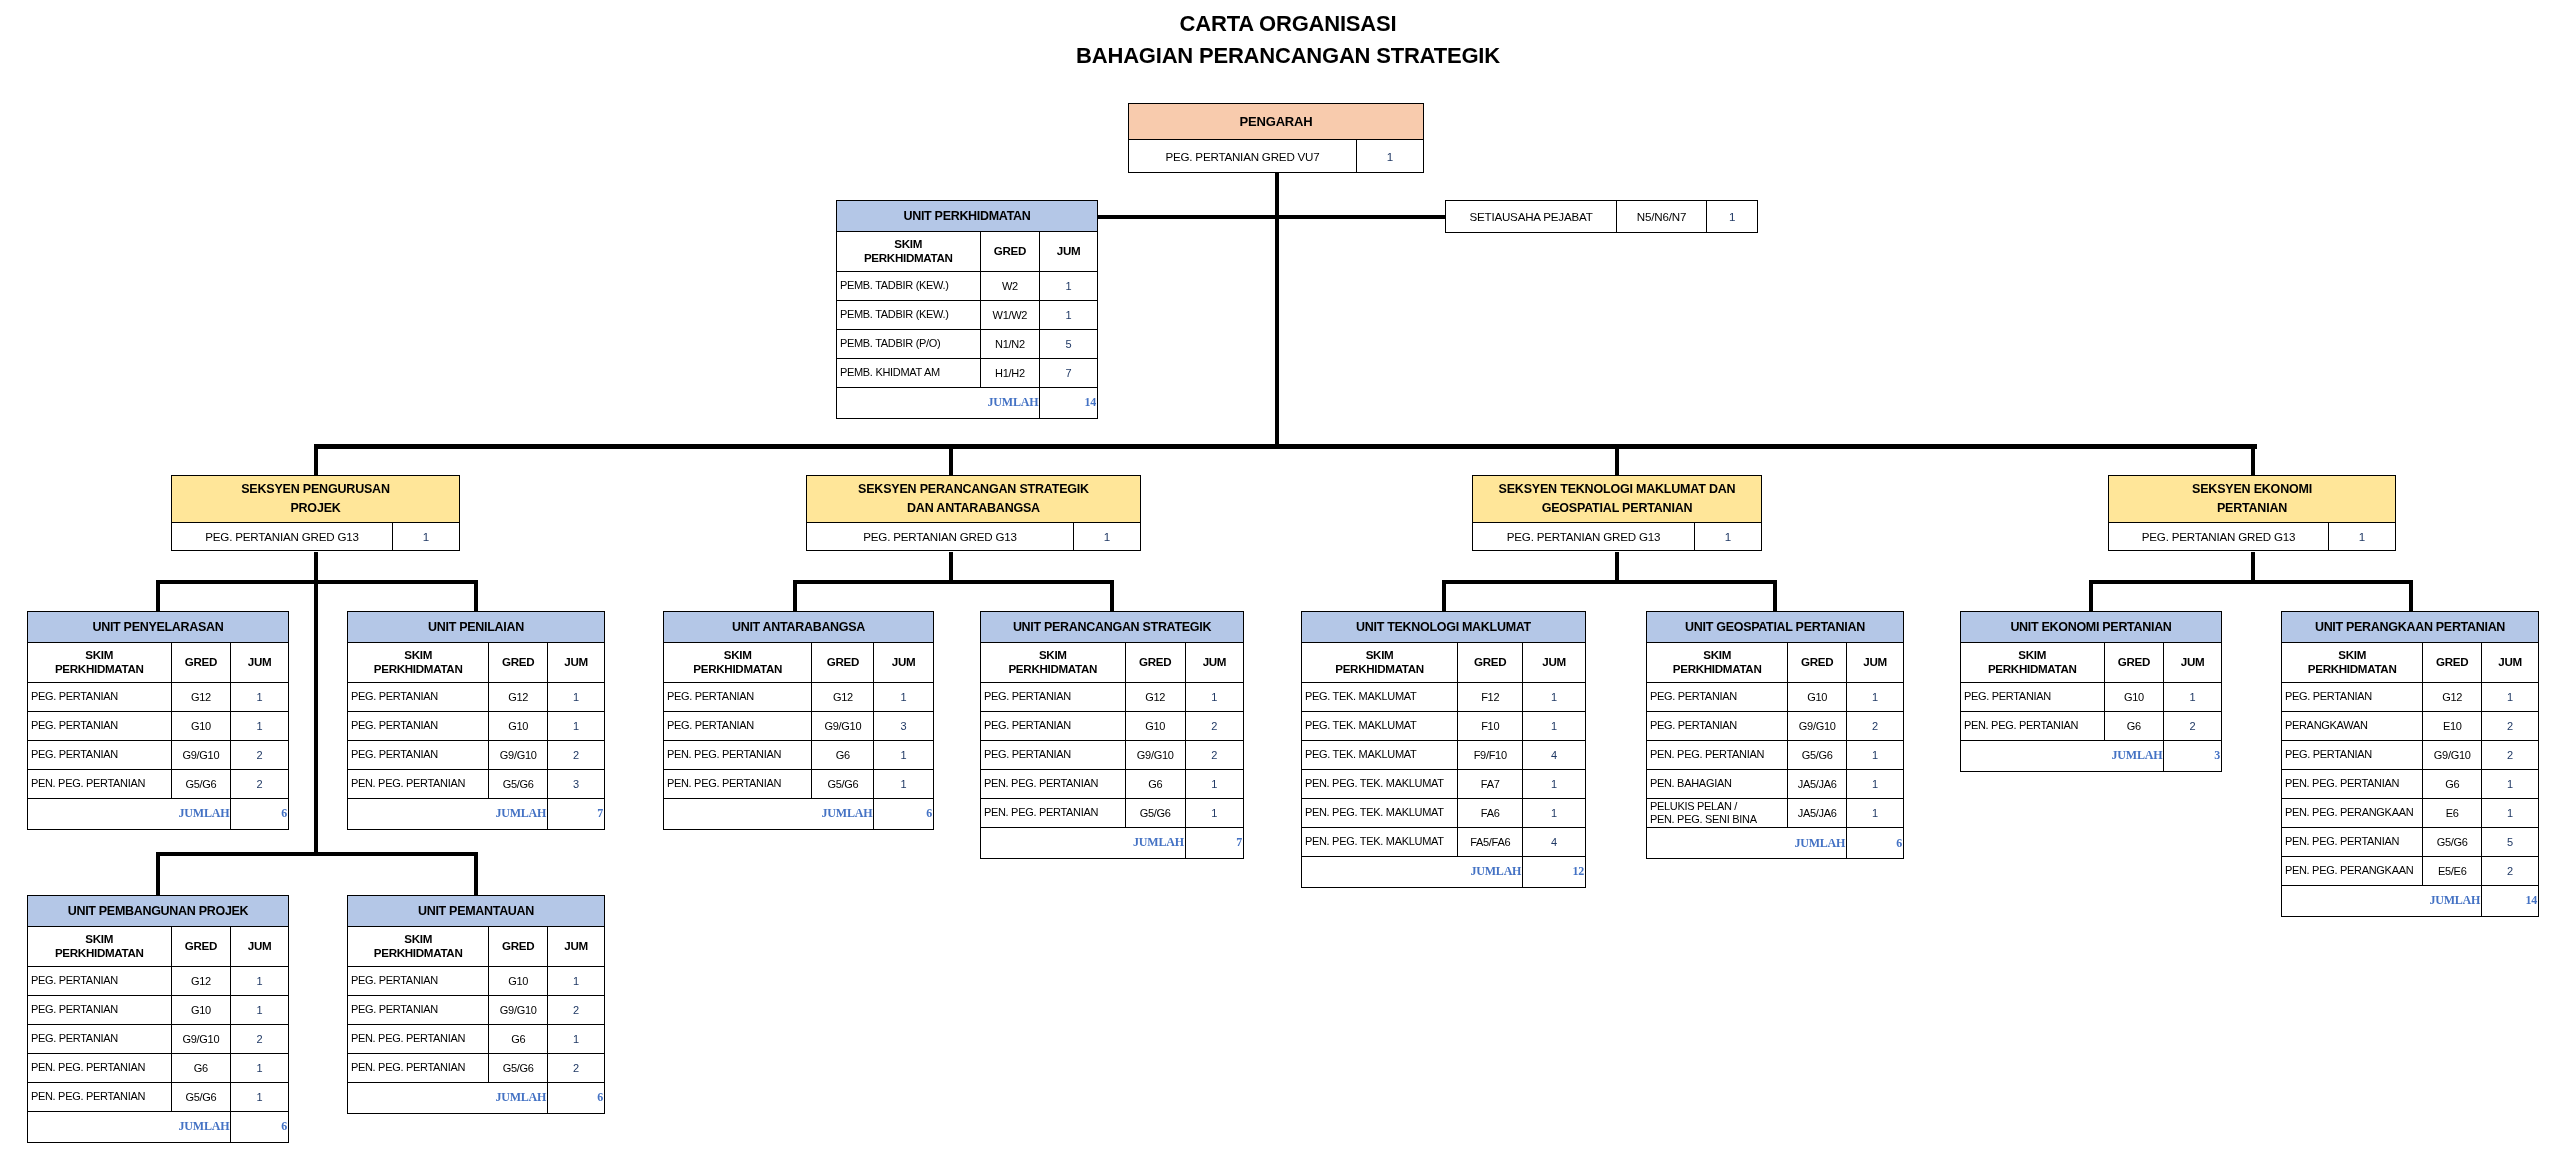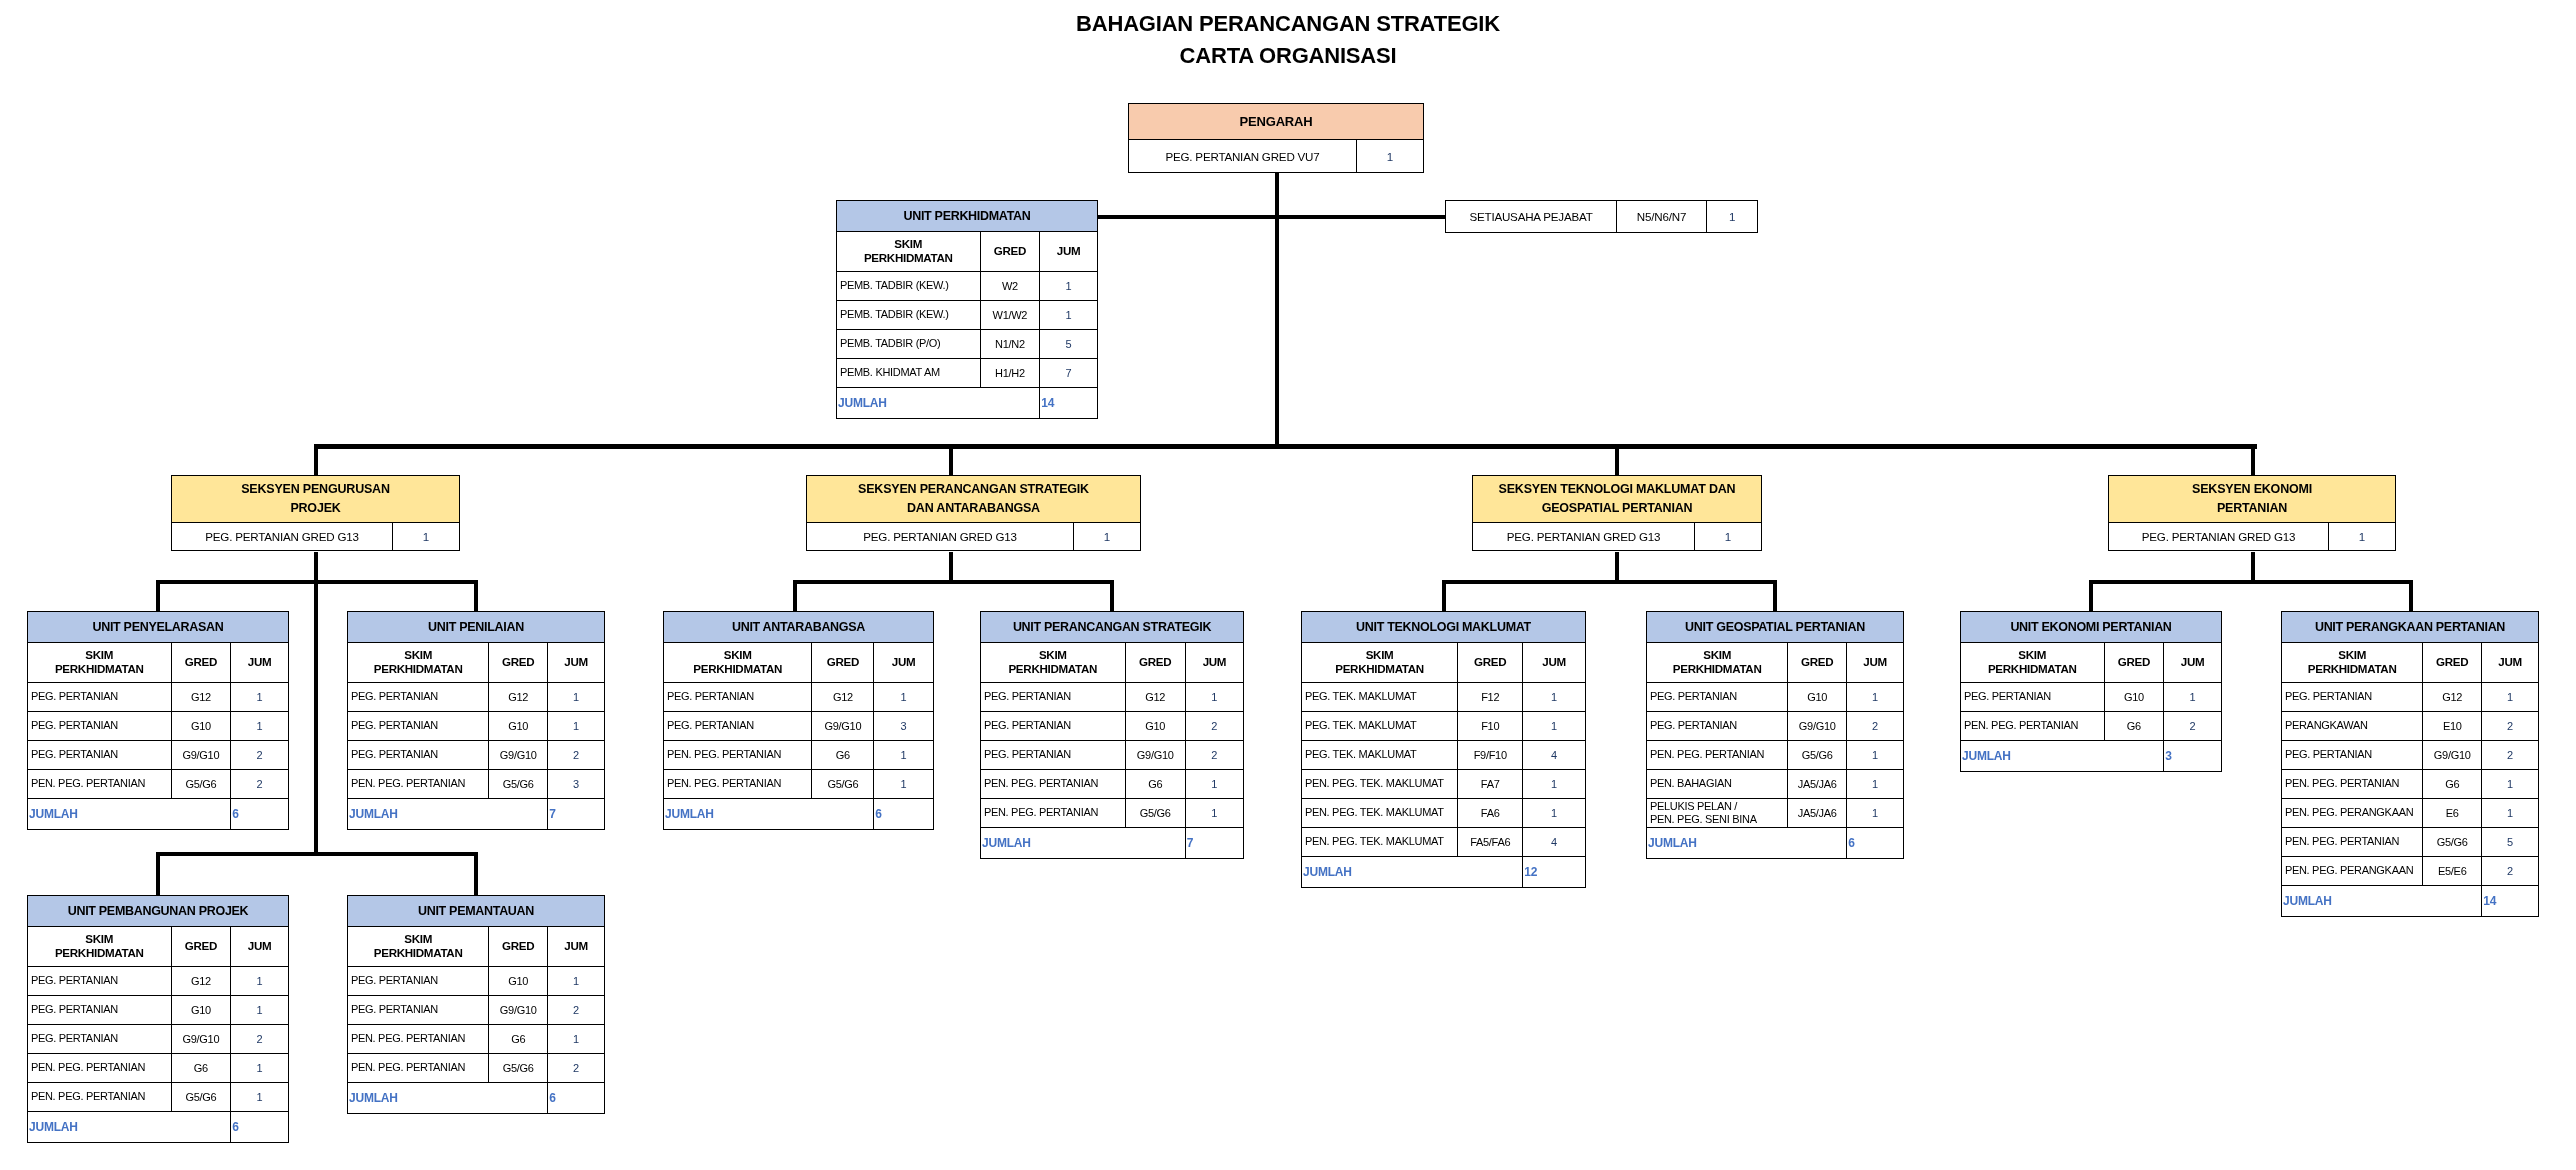--- a/index.html
+++ b/index.html
@@ -66,31 +66,31 @@
   .unit th,.unit td{border:1.9px solid #000;box-sizing:border-box;}
   .unit thead tr{height:39px;}
   .unit thead th{font-size:11.6px;font-weight:bold;text-align:center;
     white-space:pre-line;line-height:1.25;letter-spacing:-0.3px;}
   .unit tbody tr{height:29px;}
   .unit td.c-name{font-size:11px;text-align:left;padding:1px 2.9px;
     white-space:pre-line;line-height:1.2;letter-spacing:-0.3px;}
   .unit td.c-gred{font-size:11px;text-align:center;letter-spacing:-0.3px;}
   .unit td.c-jum{font-size:11px;text-align:center;color:#1F3864;}
   .unit tfoot tr{height:31px;}
-  .unit tfoot td{text-align:left;font-weight:bold;font-size:12px;color:#4472C4;
-    letter-spacing:-0.2px;}
+  .unit tfoot td{text-align:right;font-weight:bold;font-size:12px;color:#4472C4;
+    letter-spacing:-0.2px;font-family:Liberation Serif, serif;}
 </style>
 </head>
 <body>
 
 <div class="stage">
 
   <div class="chart-title">
+    <div>CARTA ORGANISASI</div>
     <div>BAHAGIAN PERANCANGAN STRATEGIK</div>
-    <div>CARTA ORGANISASI</div>
   </div>
 
   <div class="conn" style="left:1275px;top:173px;width:3.9px;height:275px"></div>
   <div class="conn" style="left:1097px;top:215px;width:348px;height:3.9px"></div>
   <div class="conn" style="left:314px;top:444px;width:1943px;height:4.8px"></div>
   <div class="conn" style="left:314px;top:444px;width:3.9px;height:33px"></div>
   <div class="conn" style="left:949px;top:444px;width:3.9px;height:33px"></div>
   <div class="conn" style="left:1615px;top:444px;width:3.9px;height:33px"></div>
   <div class="conn" style="left:2251px;top:444px;width:3.9px;height:33px"></div>
   <div class="conn" style="left:314px;top:552px;width:3.9px;height:31px"></div>

